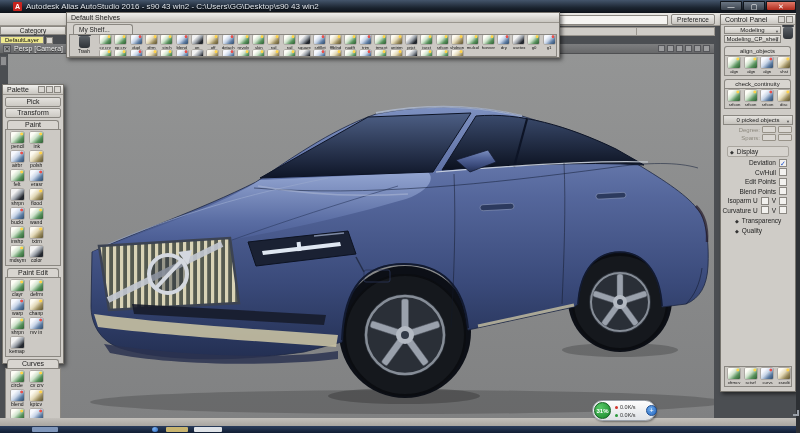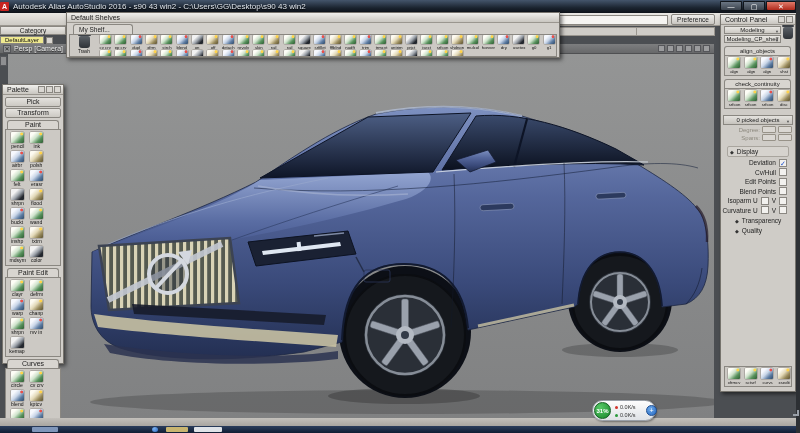--- a/index.html
+++ b/index.html
@@ -1,20 +1,20 @@
 <!DOCTYPE html>
 <html><head>
 <meta charset="utf-8">
 <style>
   *{margin:0;padding:0;box-sizing:border-box;font-family:"Liberation Sans","DejaVu Sans",sans-serif}
   html,body{background:#222}
   #root{position:relative;width:800px;height:433px;overflow:hidden;background:#4b4e52;font-size:8px}
 
   
-  #titlebar{position:absolute;left:0;top:0;width:800px;height:13px;background:linear-gradient(#44556b,#1b2430 60%,#0d1218);display:flex;align-items:center;padding:0 0;color:#dfe5ec}
+  #titlebar{position:absolute;left:0;top:0;width:800px;height:13px;background:linear-gradient(#44556b,#1b2430 60%,#0d1218);display:flex;align-items:center;padding:0 13px;color:#dfe5ec}
   #app-logo{width:9px;height:9px;background:#c8241f;color:#fff;font-size:7px;font-weight:bold;text-align:center;line-height:9px;border-radius:1px;margin-right:4px}
   #title-text{font-size:8px;white-space:nowrap;overflow:hidden;max-width:640px;text-shadow:0 1px 1px #000}
   #win-btns{position:absolute;right:4px;top:1px;display:flex;gap:1px}
   .wbtn{width:22px;height:10px;font-size:7px;line-height:9px;text-align:center;color:#fff;background:linear-gradient(#6b7683,#3a424c);border:1px solid #11161c;border-radius:0 0 2px 2px}
   .wbtn.close{width:30px;background:linear-gradient(#e07b6a,#b02a1c)}
 
   #menubar{position:absolute;left:0;top:13px;width:800px;height:13px;background:linear-gradient(#e9e7e3,#cdcac4);border-bottom:1px solid #9a968f;display:flex;align-items:center;padding-left:4px}
   .menu-item{font-size:8px;color:#1a1a1a;padding:0 6px}
   #promptline{position:absolute;left:480px;top:15px;width:188px;height:10px;background:#f5f4f1;border:1px solid #8a8781}
   #pref-btn{position:absolute;left:671px;top:14px;width:44px;height:11px;background:linear-gradient(#efeeec,#c9c6c0);border:1px solid #8a8781;border-radius:2px;font-size:6.5px;text-align:center;line-height:10px;color:#222}

